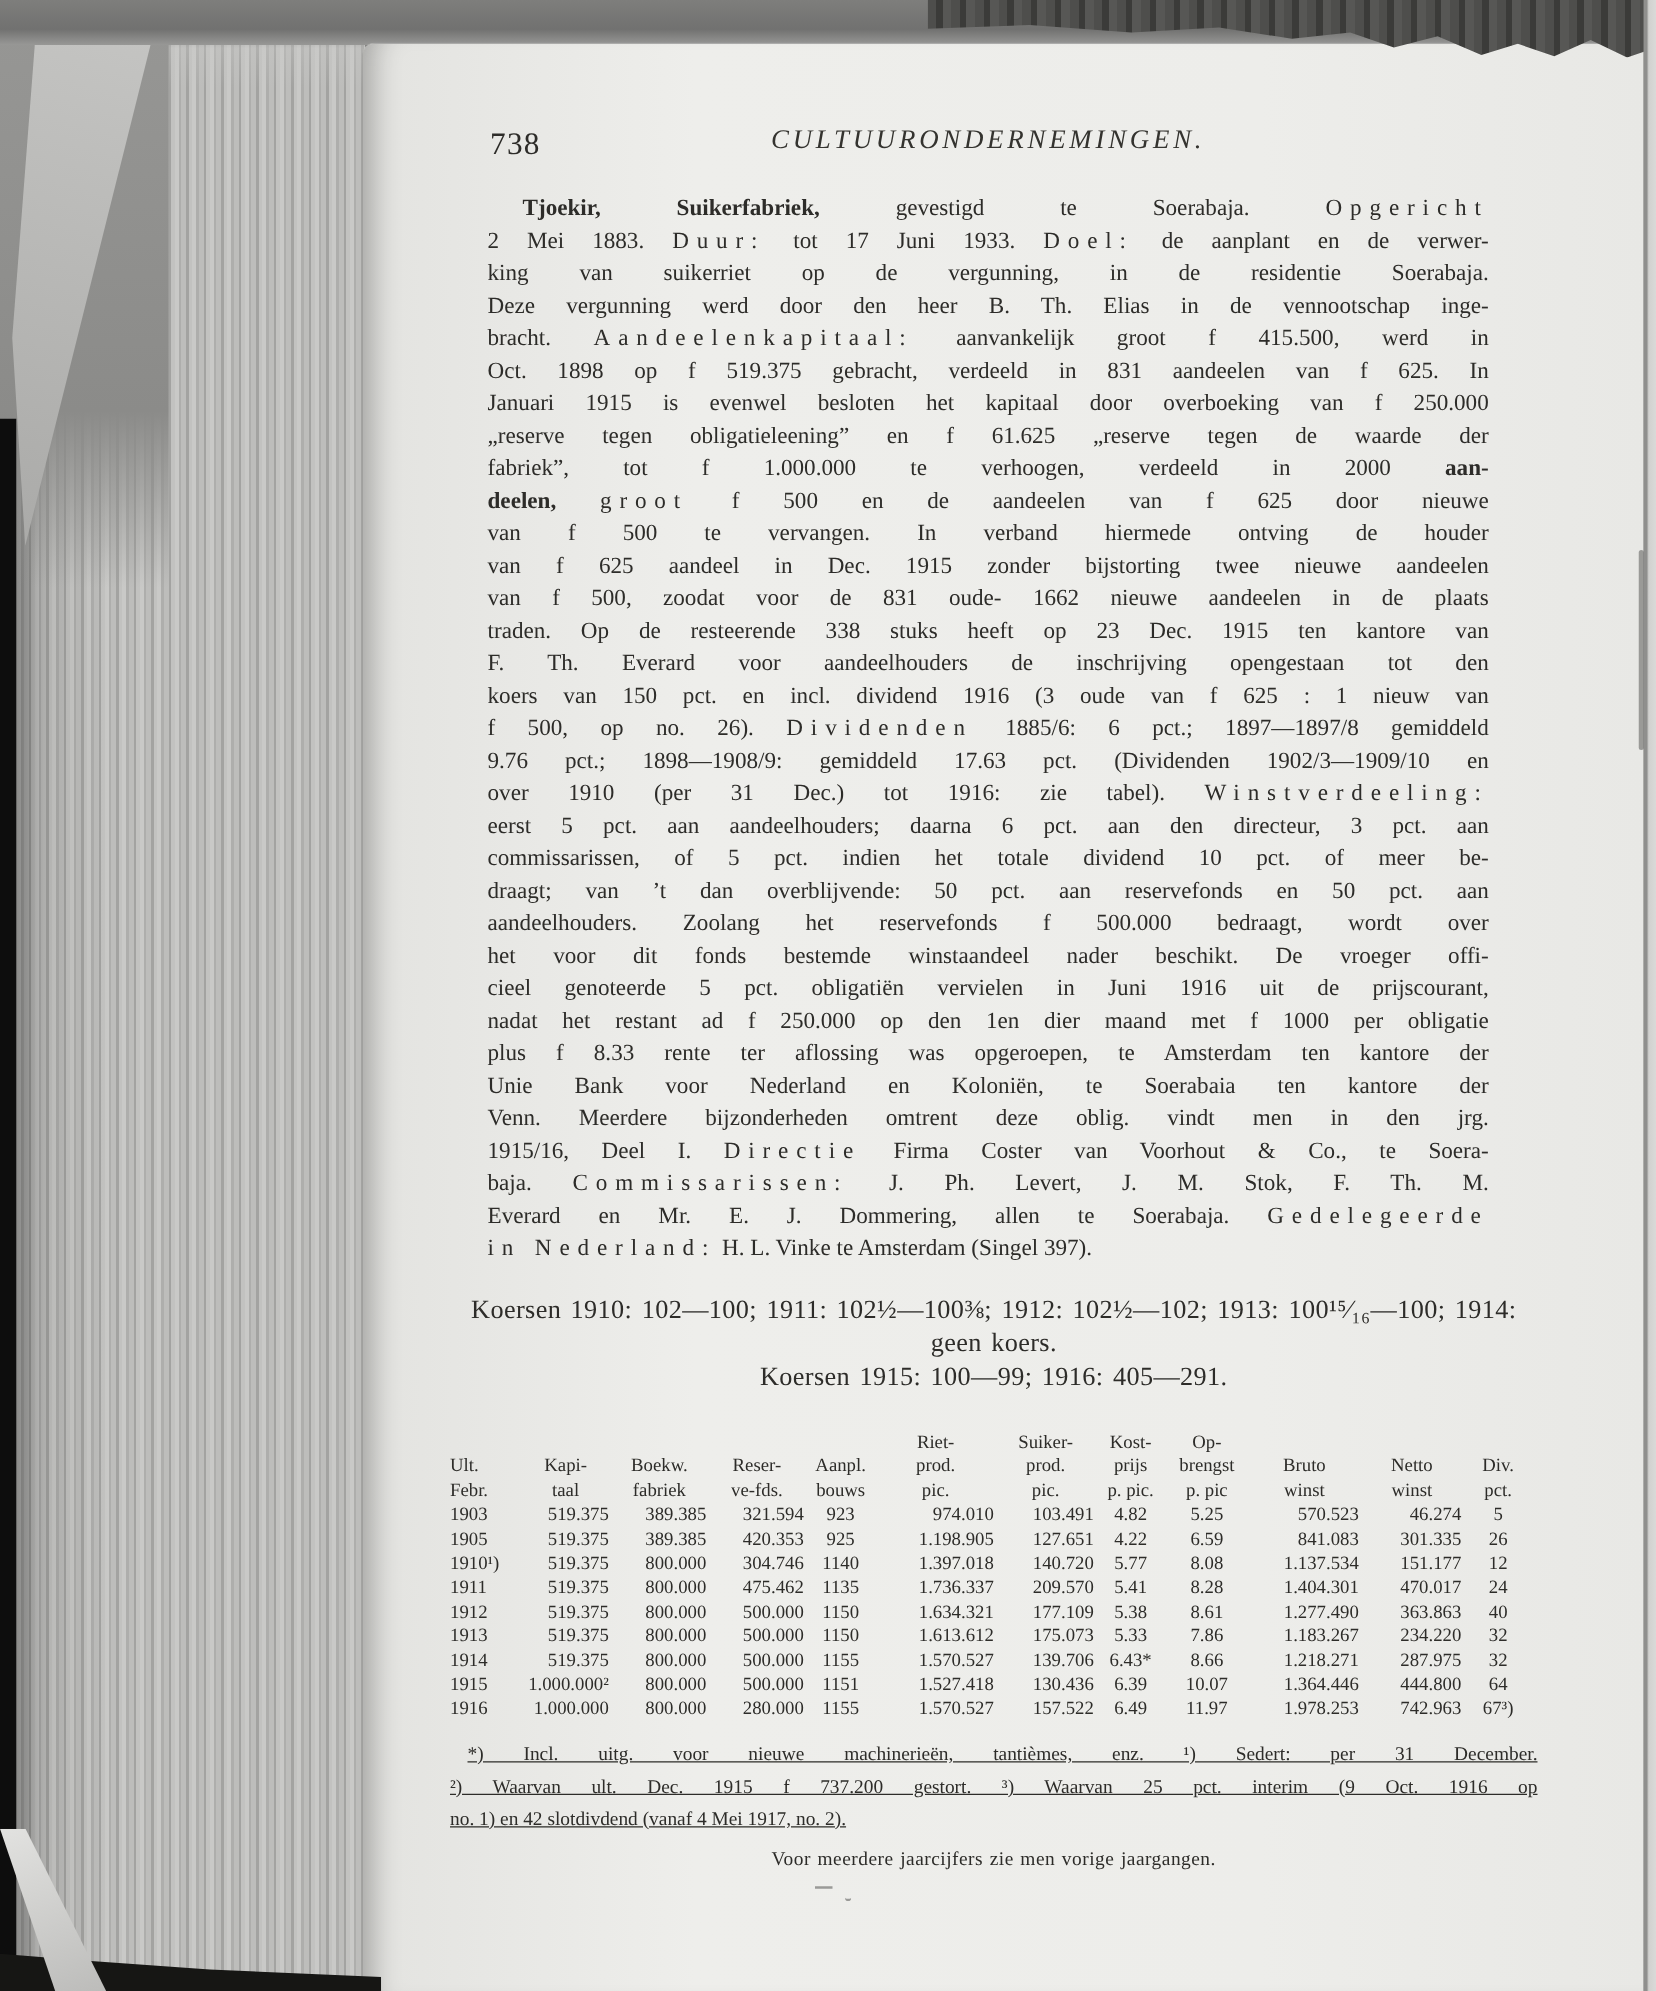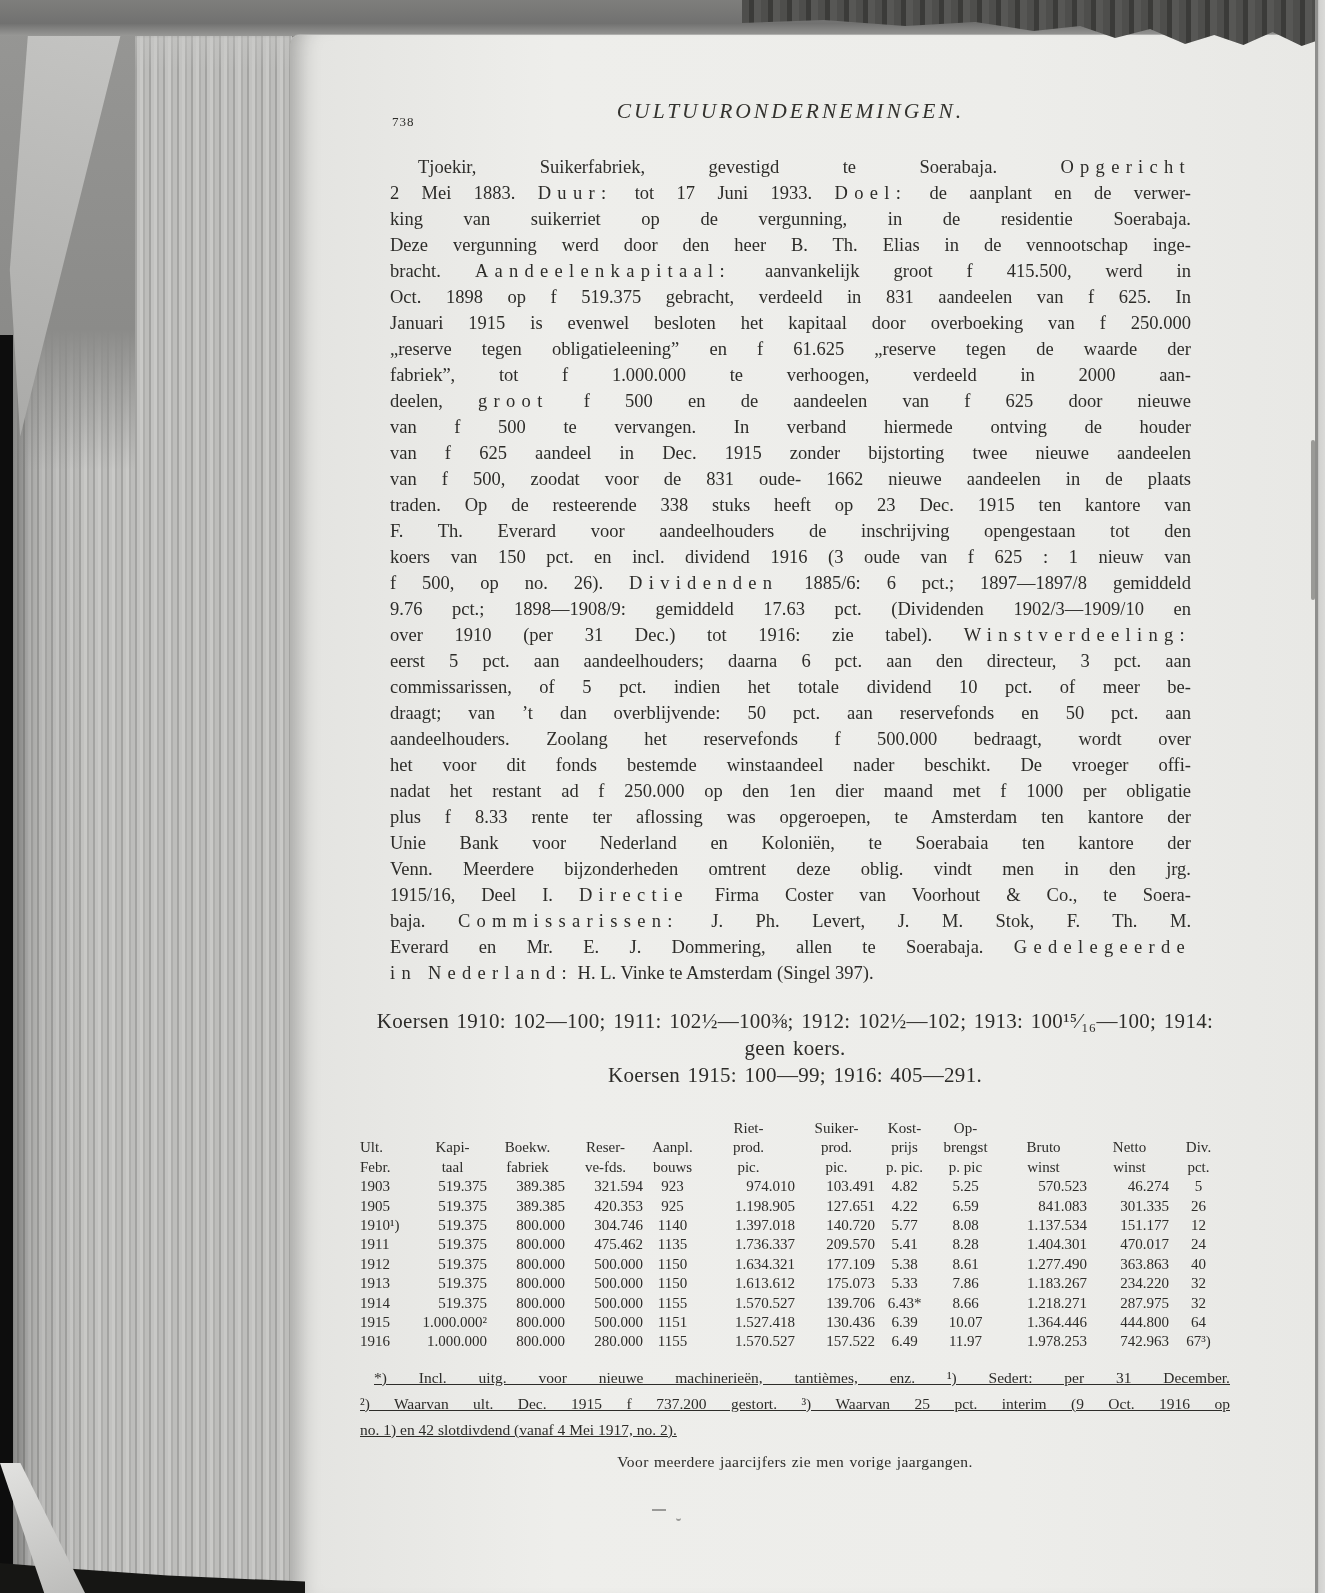--- a/index.html
+++ b/index.html
@@ -34,27 +34,27 @@
   .right-strip::before{content:"";position:absolute;left:0;top:0;bottom:0;width:3px;background:#8f8f8d;}
   .right-tick{position:absolute;left:1311px;top:440px;width:4px;height:160px;background:rgba(90,90,88,.55);border-radius:2px;}
   .bottom-dark{position:absolute;left:0;bottom:0;width:305px;height:30px;background:#161614;
       clip-path:polygon(0 0,22% 18%,55% 42%,100% 62%,100% 100%,0 100%);}
   .corner-sliver{position:absolute;left:0;bottom:0;width:85px;height:130px;
       background:linear-gradient(160deg,#e2e2e0,#bcbcba);
       clip-path:polygon(0 0,24% 0,100% 100%,52% 100%);}
   
   .content{position:relative;color:#2d2c29;padding:64px 124px 0 100px;width:801px;}
   .pagehead{position:relative;height:30px;}
-  .pageno{position:absolute;left:2px;top:3px;font-size:13px;letter-spacing:1px;margin-top:12px;}
+  .pageno{position:absolute;left:2px;top:3px;font-size:25px;letter-spacing:1px;}
   .ptitle{text-align:center;font-style:italic;font-size:21.5px;letter-spacing:3px;color:#34332f;}
   .article{margin-top:25px;width:801px;font-size:18.5px;line-height:26px;}
   .tline{text-align:justify;text-align-last:justify;white-space:normal;}
   .tline.left{text-align-last:left;}
   .tline.indent{text-indent:28px;}
-  .b{font-weight:400;}
+  .b{font-weight:700;}
   .sperr{letter-spacing:.34em;}
   .below{margin-left:-30px;width:870px;}
   .koersen{margin-top:22px;font-size:21px;line-height:27px;text-align:center;letter-spacing:.3px;word-spacing:2px;}
   table{border-collapse:collapse;table-layout:fixed;width:868px;margin-top:30px;font-size:15px;}
   th,td{font-weight:normal;padding:0 3px 0 0;line-height:19.4px;overflow:hidden;}
   th{text-align:center;}
   th.al,td.al{text-align:left;}
   td.ar{text-align:right;}
   td.ac{text-align:center;}
   col.c1{width:58px}col.c2{width:72px}col.c3{width:78px}col.c4{width:78px}col.c5{width:56px}
@@ -103,20 +103,21 @@
           <div class="tline"><span>F. Th. Everard voor aandeelhouders de inschrijving opengestaan tot den</span></div>
           <div class="tline"><span>koers van 150 pct. en incl. dividend 1916 (3 oude van f 625 : 1 nieuw van</span></div>
           <div class="tline"><span>f 500, op no. 26). </span><span class="sperr">Dividenden</span><span> 1885/6: 6 pct.; 1897—1897/8 gemiddeld</span></div>
           <div class="tline"><span>9.76 pct.; 1898—1908/9: gemiddeld 17.63 pct. (Dividenden 1902/3—1909/10 en</span></div>
           <div class="tline"><span>over 1910 (per 31 Dec.) tot 1916: zie tabel). </span><span class="sperr">Winstverdeeling:</span></div>
           <div class="tline"><span>eerst 5 pct. aan aandeelhouders; daarna 6 pct. aan den directeur, 3 pct. aan</span></div>
           <div class="tline"><span>commissarissen, of 5 pct. indien het totale dividend 10 pct. of meer be-</span></div>
           <div class="tline"><span>draagt; van ’t dan overblijvende: 50 pct. aan reservefonds en 50 pct. aan</span></div>
           <div class="tline"><span>aandeelhouders. Zoolang het reservefonds f 500.000 bedraagt, wordt over</span></div>
           <div class="tline"><span>het voor dit fonds bestemde winstaandeel nader beschikt. De vroeger offi-</span></div>
+          <div class="tline"><span>cieel genoteerde 5 pct. obligatiën vervielen in Juni 1916 uit de prijscourant,</span></div>
           <div class="tline"><span>nadat het restant ad f 250.000 op den 1en dier maand met f 1000 per obligatie</span></div>
           <div class="tline"><span>plus f 8.33 rente ter aflossing was opgeroepen, te Amsterdam ten kantore der</span></div>
           <div class="tline"><span>Unie Bank voor Nederland en Koloniën, te Soerabaia ten kantore der</span></div>
           <div class="tline"><span>Venn. Meerdere bijzonderheden omtrent deze oblig. vindt men in den jrg.</span></div>
           <div class="tline"><span>1915/16, Deel I. </span><span class="sperr">Directie</span><span>  Firma Coster van Voorhout &amp; Co., te Soera-</span></div>
           <div class="tline"><span>baja. </span><span class="sperr">Commissarissen:</span><span> J. Ph. Levert, J. M. Stok, F. Th. M.</span></div>
           <div class="tline"><span>Everard en Mr. E. J. Dommering, allen te Soerabaja. </span><span class="sperr">Gedelegeerde</span></div>
           <div class="tline left"><span class="sperr">in Nederland:</span><span> H. L. Vinke te Amsterdam (Singel 397).</span></div>
         </div>
 

